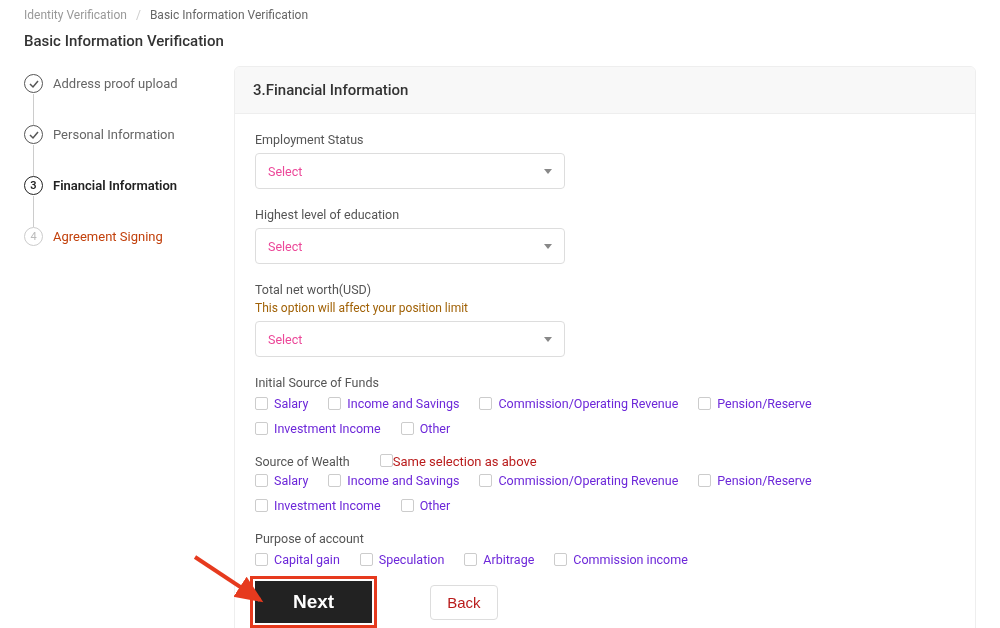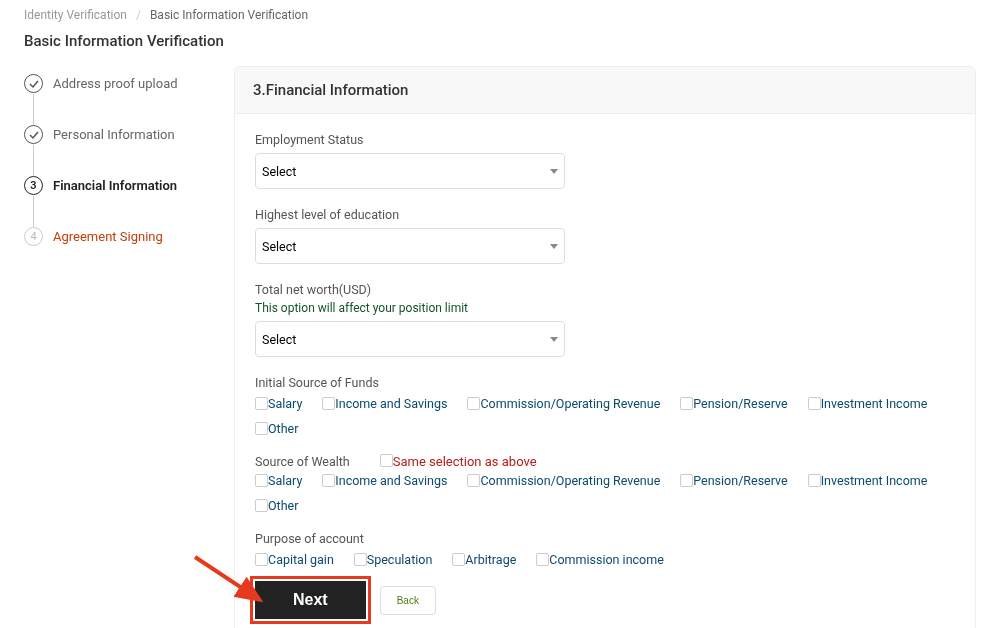--- a/index.html
+++ b/index.html
@@ -91,56 +91,56 @@
     .field {
       margin-bottom: 18px;
     }
     .field-label {
       font-size: 12.5px;
       color: #555;
       margin-bottom: 6px;
     }
     .field-hint {
       font-size: 12px;
-      color: #14532d;
+      color: #a16207;
       margin-bottom: 6px;
       margin-top: -2px;
     }
     .select {
       width: 310px;
       height: 36px;
       border: 1px solid #ddd;
       border-radius: 4px;
       display: flex;
       align-items: center;
       justify-content: space-between;
-      padding: 0 6px;
+      padding: 0 12px;
       font-size: 12.5px;
-      color: #000000;
+      color: #ec4899;
       cursor: pointer;
     }
     .select .caret {
       width: 0; height: 0;
       border-left: 4px solid transparent;
       border-right: 4px solid transparent;
       border-top: 5px solid #888;
     }
     .chk-row {
       display: flex;
       flex-wrap: wrap;
       gap: 20px;
       row-gap: 10px;
       margin-top: 4px;
     }
     .chk {
       display: flex;
       align-items: center;
-      gap: 0;
+      gap: 6px;
       font-size: 12.5px;
-      color: #0c4a6e;
+      color: #6d28d9;
       cursor: pointer;
     }
     .chk-box {
       width: 13px;
       height: 13px;
       border: 1px solid #ccc;
       border-radius: 2px;
       flex-shrink: 0;
     }
     .wealth-header {
@@ -159,34 +159,35 @@
       display: flex;
       gap: 14px;
       margin-top: 14px;
       align-items: center;
     }
     .btn-next {
       background: #222;
       color: #fff;
       border: none;
       padding: 10px 38px;
-      font-size: 16px;
+      font-size: 19px;
       font-weight: 600;
       cursor: pointer;
       outline: 3px solid #e63a1e;
       outline-offset: 2px;
     }
     .btn-back {
       background: #fff;
-      color: #4d7c0f;
+      color: #b91c1c;
       border: 1px solid #ddd;
       border-radius: 4px;
       padding: 8px 16px;
-      font-size: 10px;
+      font-size: 15px;
       cursor: pointer;
+      margin-left: 44px;
     }
     .arrow-annot {
       position: absolute;
       left: 190px;
       top: 552px;
       pointer-events: none;
     }
   </style>
 </head>
 <body>

